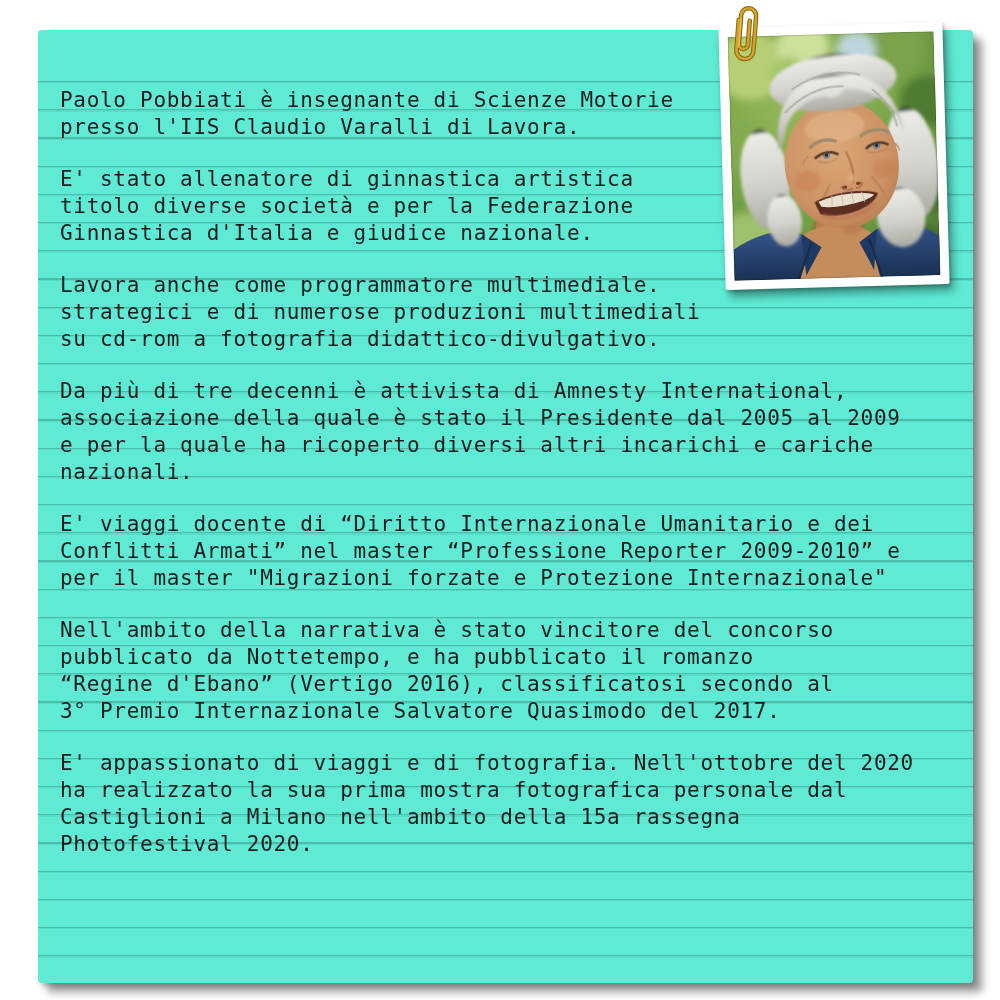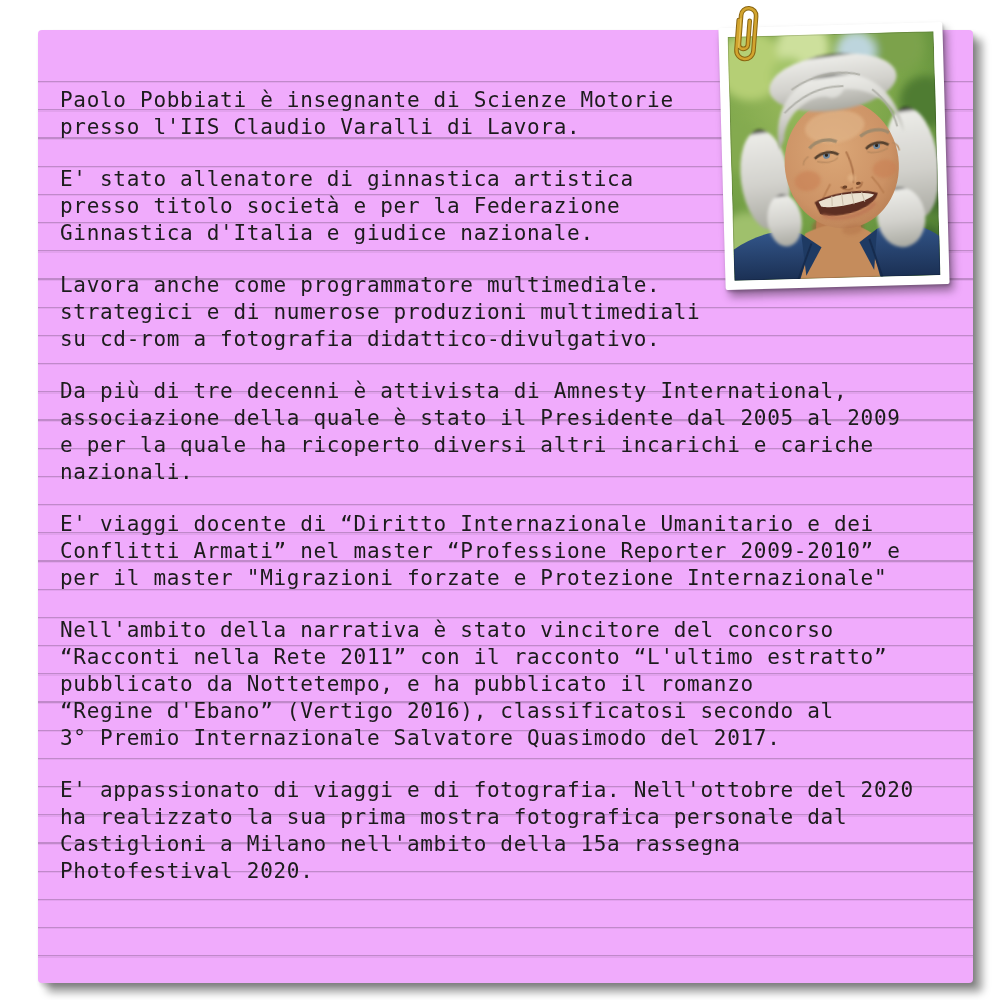--- a/index.html
+++ b/index.html
@@ -4,21 +4,21 @@
 <style>
   html, body { margin:0; padding:0; overflow:hidden; }
   body {
     width:1000px; height:1000px; position:relative;
     background:#ffffff;
     font-family:"DejaVu Sans Mono", "Liberation Mono", monospace;
   }
   
   .sheet {
     position:absolute; left:38px; top:30px; width:935px; height:953px;
-    background:#f0abfc; border-radius:4px;
+    background:#5eead4; border-radius:4px;
     box-shadow: 9px 9px 9px rgba(0,0,0,0.40), 2px 3px 4px rgba(0,0,0,0.18);
   }
   .rules {
     position:absolute; left:0; top:51px; width:100%; height:880px;
     background-image: repeating-linear-gradient(
       to bottom,
       rgba(0,0,0,0.20) 0px, rgba(0,0,0,0.20) 1.3px,
       rgba(0,0,0,0.06) 1.3px, rgba(0,0,0,0.06) 2.4px,
       rgba(0,0,0,0.00) 2.4px, rgba(0,0,0,0.00) 28.2px);
     pointer-events:none;
@@ -51,42 +51,41 @@
 <div class="sheet">
   <div class="rules"></div>
 
   <div class="bio">
     <div class="para">
         <div class="line">Paolo Pobbiati è insegnante di Scienze Motorie</div>
         <div class="line">presso l'IIS Claudio Varalli di Lavora.</div>
       </div>
     <div class="para">
         <div class="line">E' stato allenatore di ginnastica artistica</div>
-        <div class="line">presso titolo società e per la Federazione</div>
+        <div class="line">titolo diverse società e per la Federazione</div>
         <div class="line">Ginnastica d'Italia e giudice nazionale.</div>
       </div>
     <div class="para">
         <div class="line">Lavora anche come programmatore multimediale.</div>
         <div class="line">strategici e di numerose produzioni multimediali</div>
         <div class="line">su cd-rom a fotografia didattico-divulgativo.</div>
       </div>
     <div class="para">
         <div class="line">Da più di tre decenni è attivista di Amnesty International,</div>
         <div class="line">associazione della quale è stato il Presidente dal 2005 al 2009</div>
         <div class="line">e per la quale ha ricoperto diversi altri incarichi e cariche</div>
         <div class="line">nazionali.</div>
       </div>
     <div class="para">
         <div class="line">E' viaggi docente di “Diritto Internazionale Umanitario e dei</div>
         <div class="line">Conflitti Armati” nel master “Professione Reporter 2009-2010” e</div>
         <div class="line">per il master "Migrazioni forzate e Protezione Internazionale"</div>
       </div>
     <div class="para">
         <div class="line">Nell'ambito della narrativa è stato vincitore del concorso</div>
-        <div class="line">“Racconti nella Rete 2011” con il racconto “L'ultimo estratto”</div>
         <div class="line">pubblicato da Nottetempo, e ha pubblicato il romanzo</div>
         <div class="line">“Regine d'Ebano” (Vertigo 2016), classificatosi secondo al</div>
         <div class="line">3° Premio Internazionale Salvatore Quasimodo del 2017.</div>
       </div>
     <div class="para">
         <div class="line">E' appassionato di viaggi e di fotografia. Nell'ottobre del 2020</div>
         <div class="line">ha realizzato la sua prima mostra fotografica personale dal</div>
         <div class="line">Castiglioni a Milano nell'ambito della 15a rassegna</div>
         <div class="line">Photofestival 2020.</div>
       </div>

